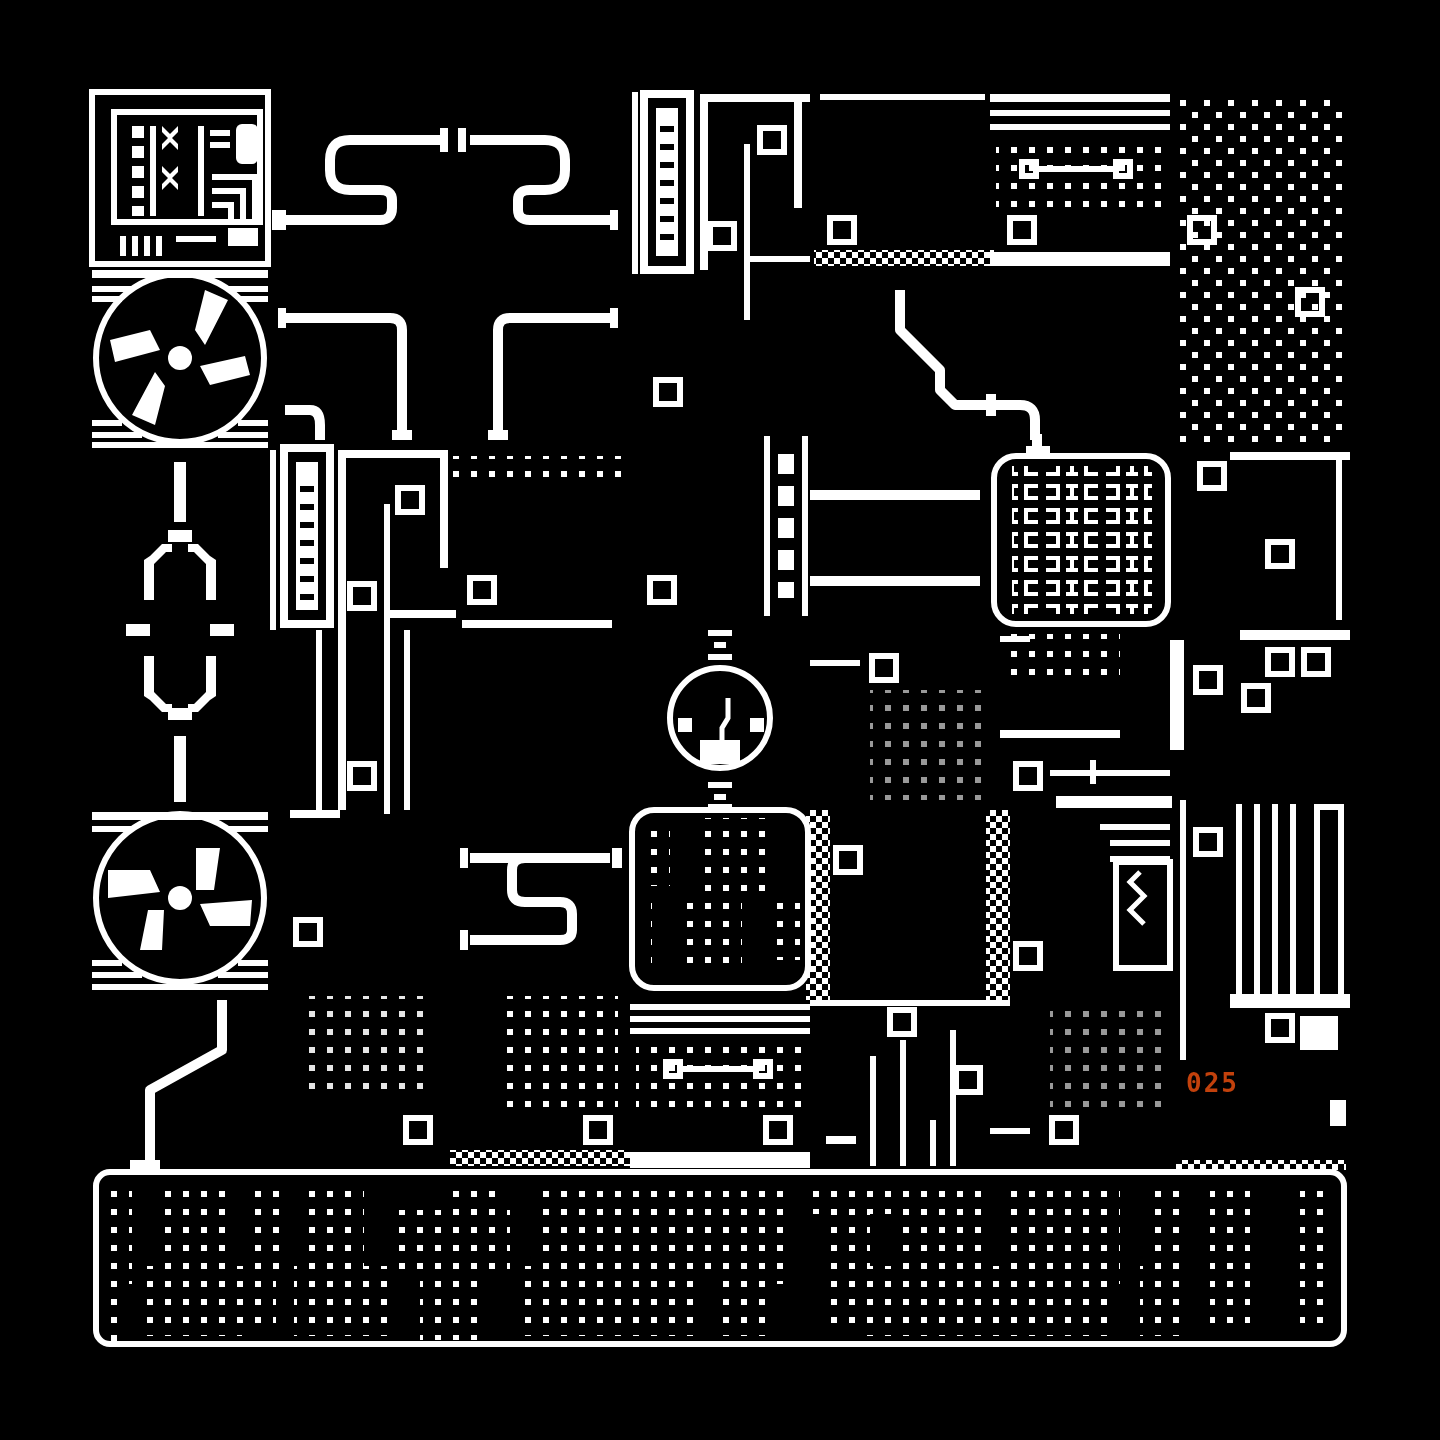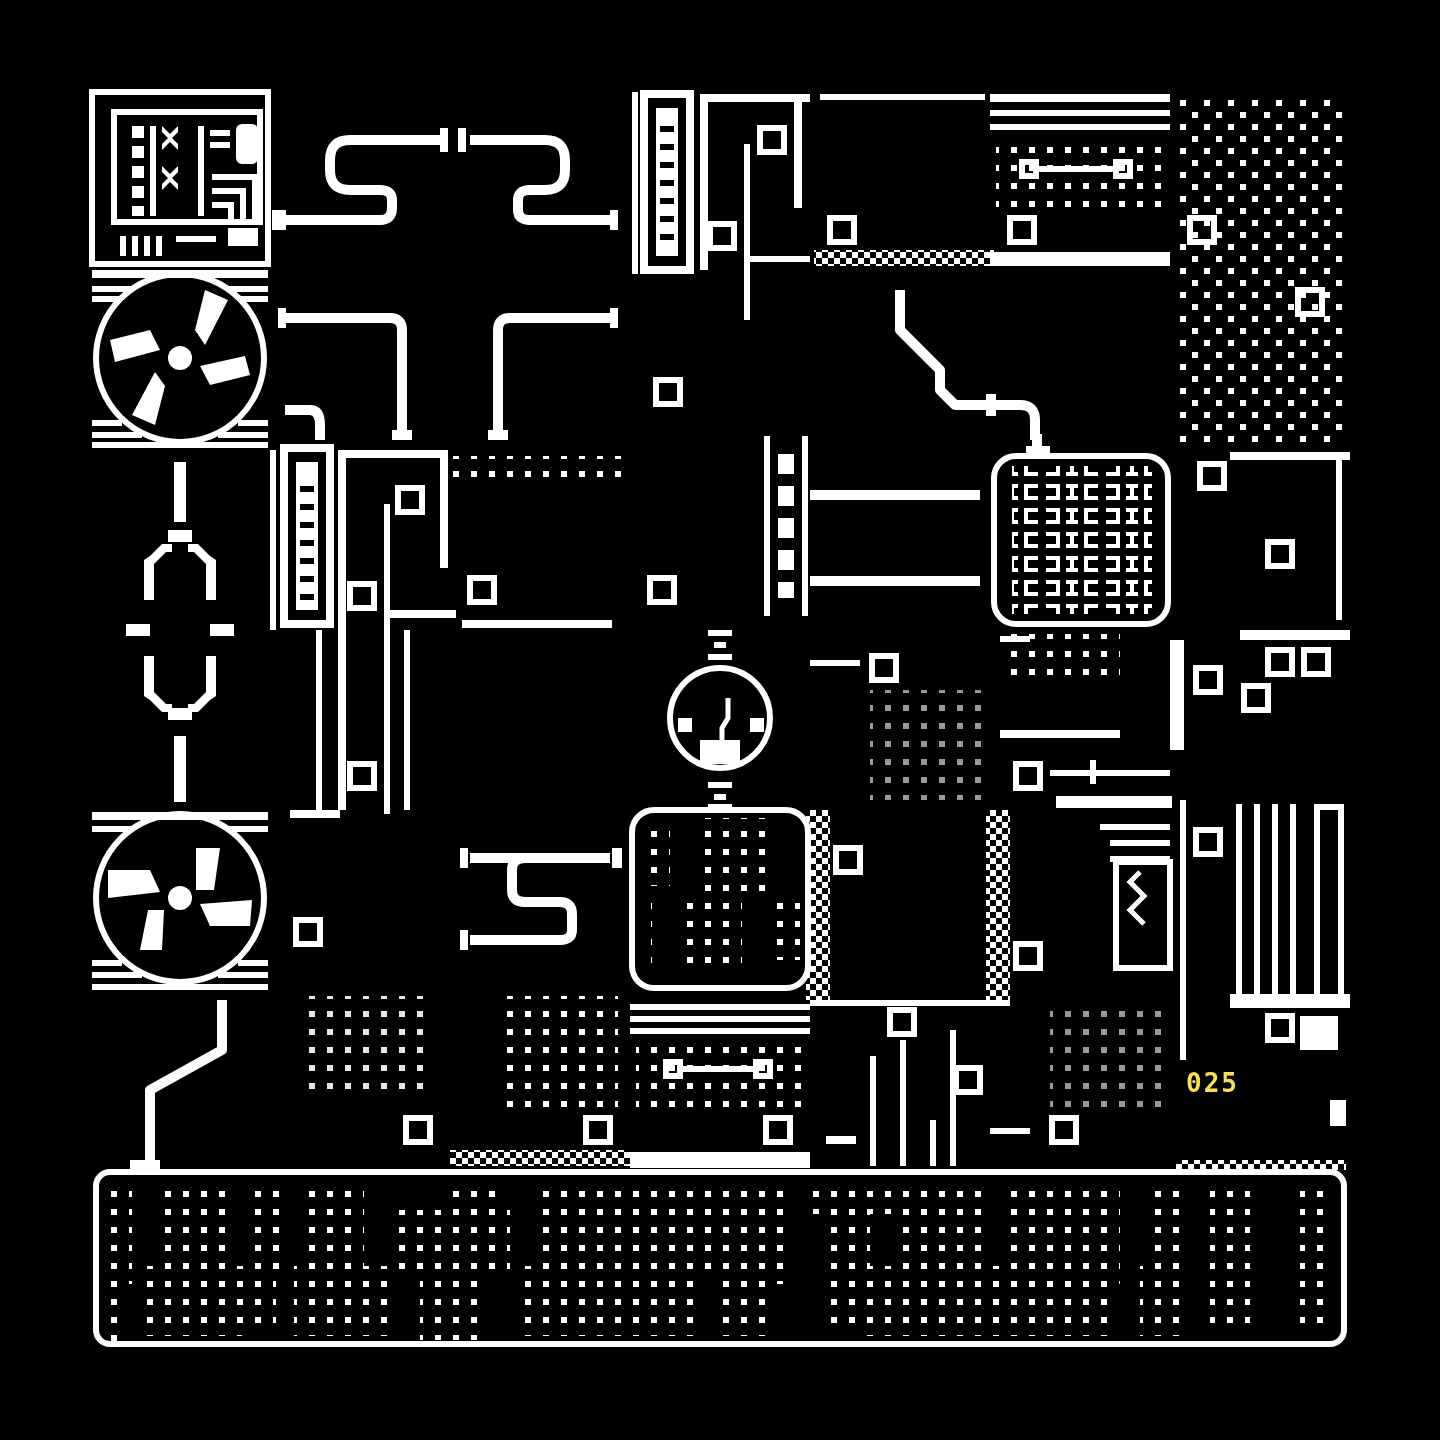--- a/index.html
+++ b/index.html
@@ -1,18 +1,18 @@
 <!DOCTYPE html>
 <html><head>
 <meta charset="utf-8">
 <style>
   html,body{margin:0;padding:0;background:#000;}
   body{width:1440px;height:1440px;overflow:hidden;font-family:"DejaVu Sans Mono",monospace;}
   #art{position:absolute;left:0;top:0;width:1440px;height:1440px;}
-  .lbl{position:absolute;color:#fde047;font-size:26px;font-weight:bold;letter-spacing:2px;}
+  .lbl{position:absolute;color:#c2410c;font-size:26px;font-weight:bold;letter-spacing:2px;}
 </style>
 </head>
 <body>
 
 <svg id="art" viewBox="0 0 1440 1440" xmlns="http://www.w3.org/2000/svg">
   <rect width="1440" height="1440" fill="#000"></rect>
   <defs>
     <pattern id="dots" width="18" height="18" patternUnits="userSpaceOnUse">
       <rect x="3" y="3" width="6" height="6" fill="#fff"></rect>
     </pattern>

